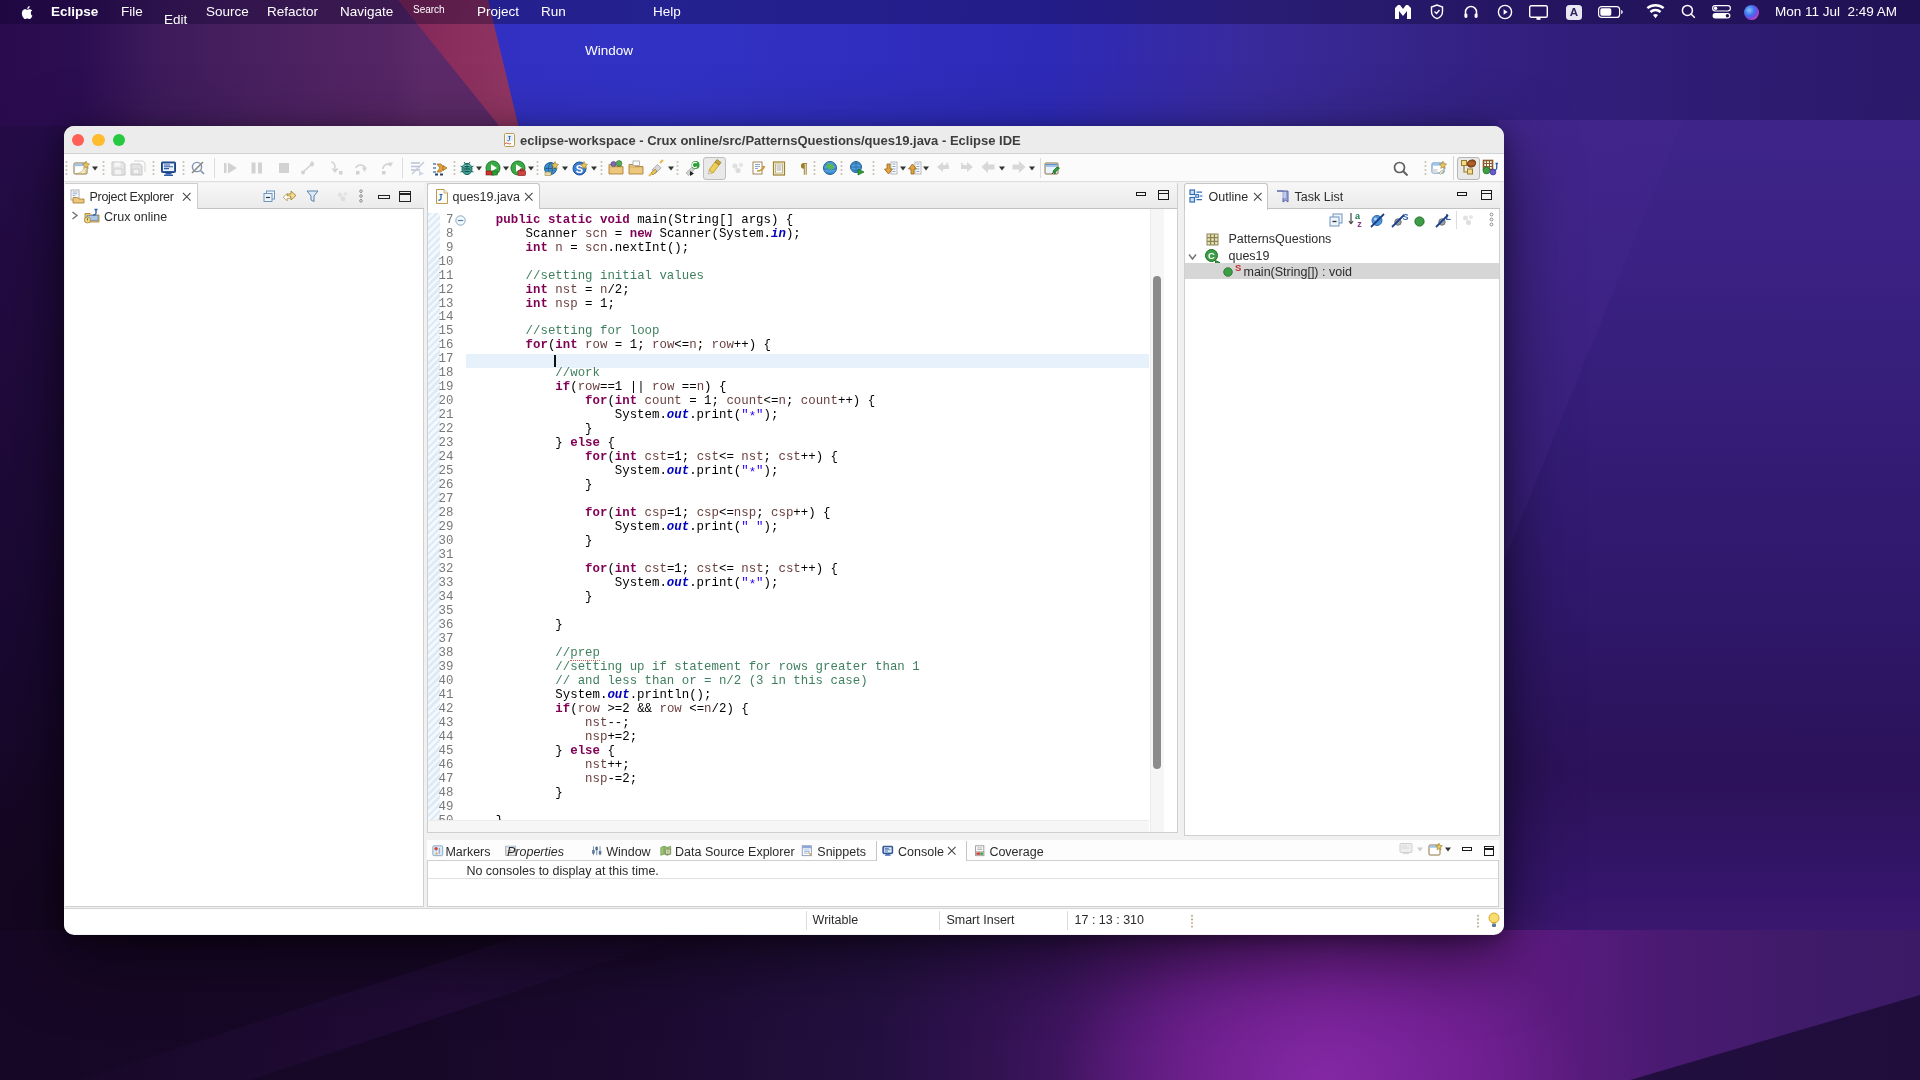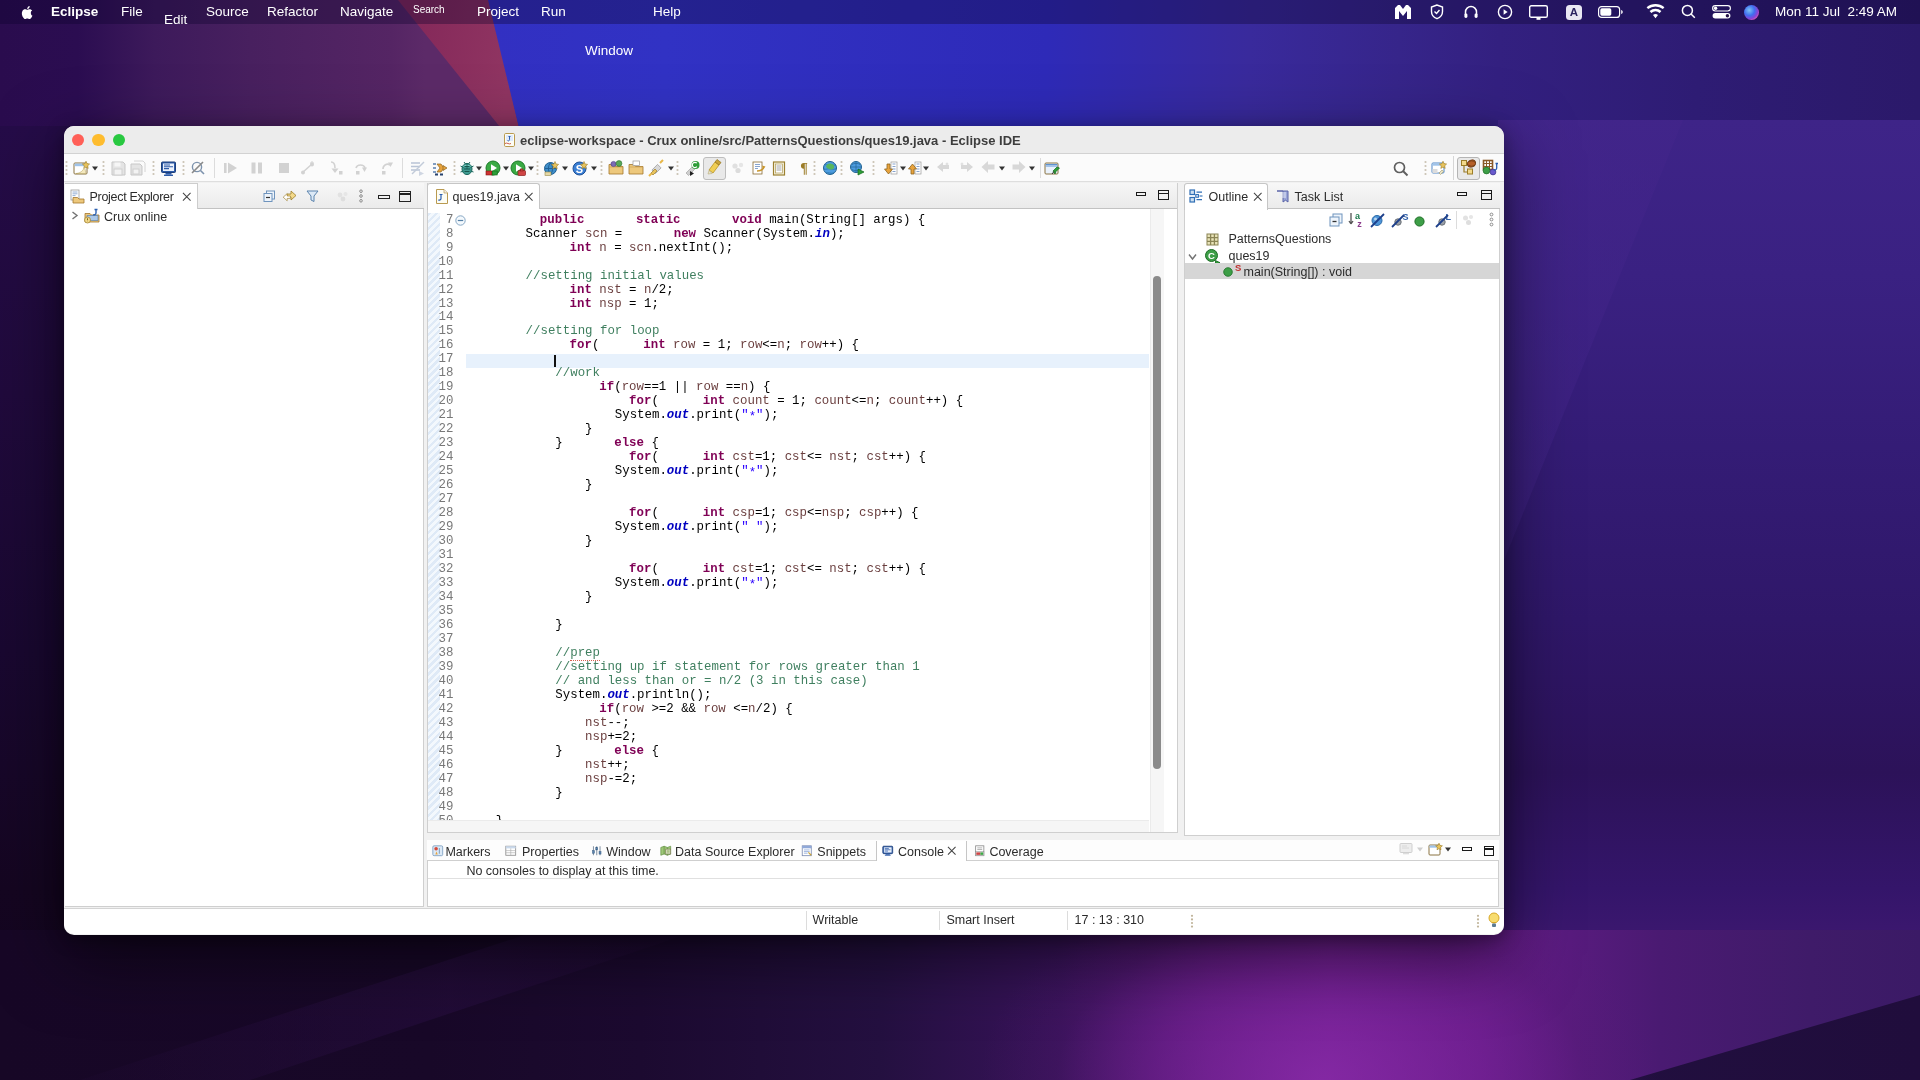--- a/index.html
+++ b/index.html
@@ -1,20 +1,20 @@
 <!DOCTYPE html>
 <html><head><meta charset="utf-8">
 <style>
 html,body{margin:0;padding:0;width:1920px;height:1080px;overflow:hidden;background:#1f0b3e;
  font-family:"Liberation Sans",sans-serif;-webkit-font-smoothing:antialiased;}
 div{position:absolute;box-sizing:border-box;}
 svg{position:absolute;overflow:visible;}
 pre{margin:0;position:absolute;font-family:"Liberation Mono",monospace;}
 i{font-style:normal;}
-.k{color:#7f0055;font-weight:bold;margin-left:44px;}
+.k{color:#7f0055;font-weight:bold;}
 .v{color:#6a3e3e;}
 .s{color:#2a00ff;}
 .c{color:#3f7f5f;}
 .f{color:#0000c0;font-weight:bold;font-style:italic;}
 .sq{border-bottom:1.6px dotted #d6604d;text-align:center;}
 .st{position:relative;top:2px;}
 .t{font-size:12.5px;color:#2b2b2b;white-space:nowrap;}
 </style></head><body>
 
 <div style="left:0;top:0;width:1920px;height:1080px;background:#241047;"></div>
@@ -759,21 +759,21 @@
     <circle cx="5" cy="4.5" r="2.2" fill="#d44a3a"></circle>
     <path d="M4 11.5 5.5 8l1.5 3.5z" fill="#e8a33d"></path>
     <path d="M9 3.5v7" stroke="#88a8c8" stroke-width="1.4"></path>
   </svg>
 <div class="t" style="left:445.4px;top:844.5px;">Markers</div>
 <svg style="left:505.3px;top:845px" width="11.5" height="11.5" viewBox="0 0 14 14">
     <rect x="1" y="1.5" width="12" height="11" fill="#fff" stroke="#8a8a8a"></rect>
     <rect x="1" y="1.5" width="12" height="2.6" fill="#c9d9ec"></rect>
     <path d="M1 6.8h12M1 9.4h12M7 4.1v8.4" stroke="#b0b0b0" stroke-width=".8"></path>
   </svg>
-<div class="t" style="left:522px;top:844.5px;">Properties</div>
+<div class="t" style="left:507px;top:844.5px;font-style:italic;">Properties</div>
 <svg style="left:591.2px;top:845px" width="11.5" height="11.5" viewBox="0 0 14 14">
     <path d="M3 1.5v11M7 1.5v11M11 1.5v11" stroke="#8a98a8" stroke-width="1.3"></path>
     <rect x="1.8" y="7" width="2.4" height="3" fill="#5b83ad" stroke="#3a5f86" stroke-width=".6"></rect>
     <rect x="5.8" y="3" width="2.4" height="3" fill="#5b83ad" stroke="#3a5f86" stroke-width=".6"></rect>
     <rect x="9.8" y="8" width="2.4" height="3" fill="#5b83ad" stroke="#3a5f86" stroke-width=".6"></rect>
   </svg>
 <div class="t" style="left:606.2px;top:844.5px;">Window</div>
 <svg style="left:660.1px;top:845px" width="11.5" height="11.5" viewBox="0 0 14 14">
     <path d="M1 3 5 1.5 9 3 13 1.5V11L9 12.5 5 11 1 12.5z" fill="#9ec777" stroke="#5a8a3a" stroke-width=".8"></path>
     <path d="M5 1.5V11M9 3v9.5" stroke="#5a8a3a" stroke-width=".8"></path>

